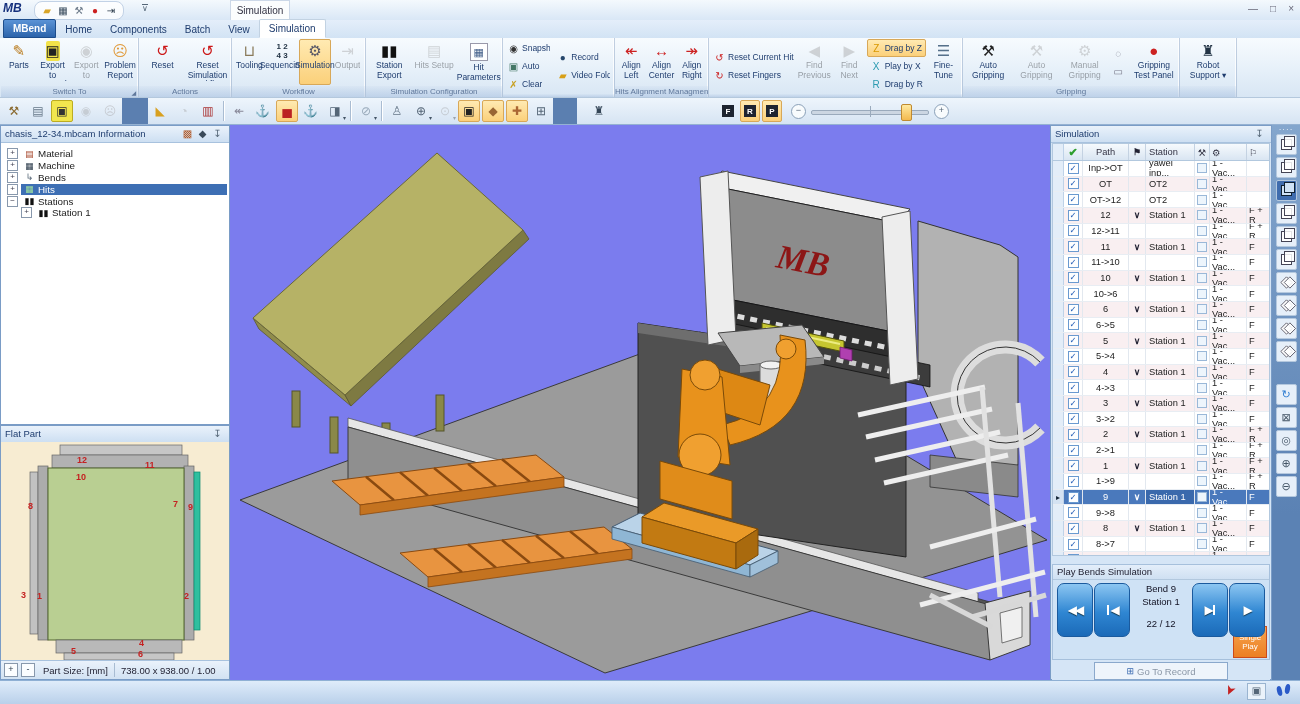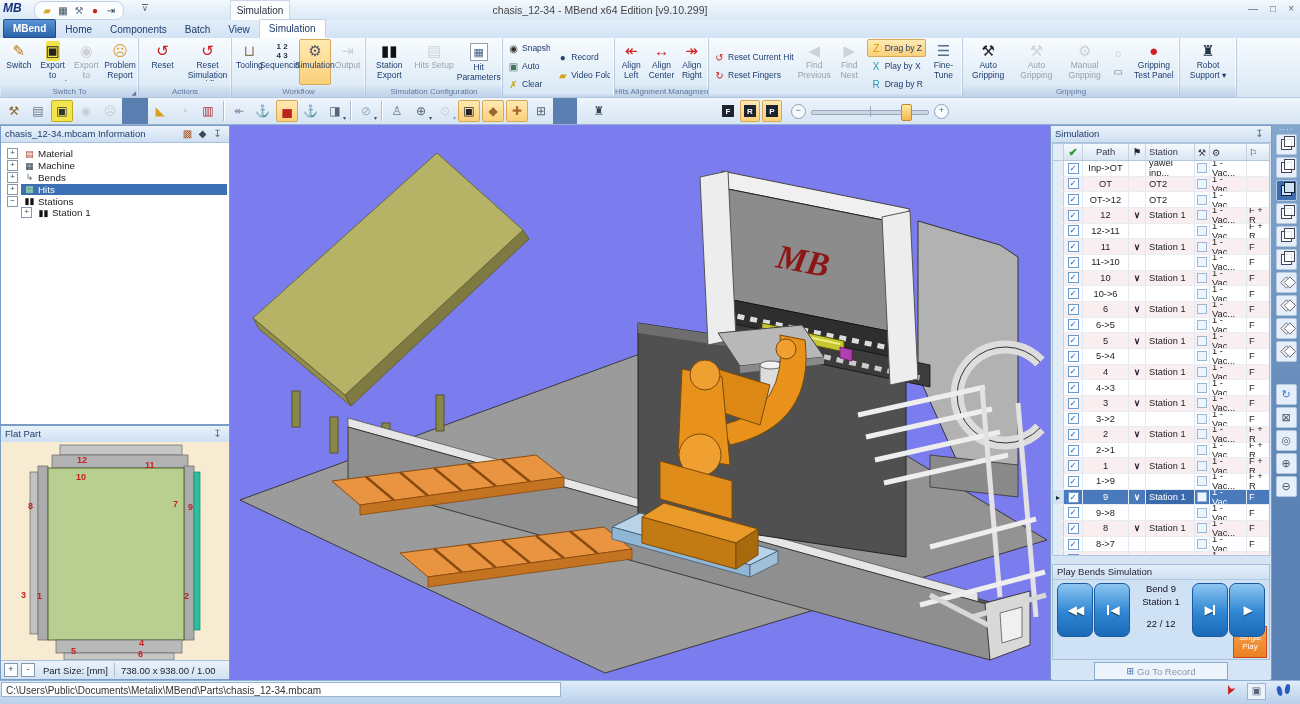--- a/index.html
+++ b/index.html
@@ -138,21 +138,20 @@
   <span id="app-logo">MB</span>
   <span id="qat">
         <span class="qat-i" style="color: rgb(217, 166, 42);">▰</span>
         <span class="qat-i" style="color: rgb(55, 74, 92);">▦</span>
         <span class="qat-i" style="color: rgb(106, 120, 136);">⚒</span>
         <span class="qat-i" style="color: rgb(204, 32, 32);">●</span>
         <span class="qat-i" style="color: rgb(42, 58, 74);">⇥</span>
       </span>
   <span id="qat-more">∨</span>
   <span id="ctx-tab">Simulation</span>
-  <span id="win-title">chasis_12-34 - MBend x64 Edition [v9.10.299]</span>
   <span id="win-controls">
     <span>—</span>
     <span>□</span>
     <span>×</span>
   </span>
 </div>
 
 <div id="tabrow">
       <div class="tab app">MBend</div>
       <div class="tab">Home</div>
@@ -160,21 +159,21 @@
       <div class="tab">Batch</div>
       <div class="tab">View</div>
       <div class="tab active">Simulation</div>
     </div>
 
 <div id="ribbon">
       <div class="rb-group">
         <div class="rb-body">
           <div class="rb-big">
             <span class="ic" style="color: rgb(184, 120, 24);">✎</span>
-            <div class="lb">Switch</div>
+            <div class="lb">Parts</div>
           </div>
           <div class="rb-big">
             <span class="ic" style="color: rgb(34, 34, 34); background: rgb(242, 226, 74); border-radius: 2px;">▣</span>
             <div class="lb">Export to cncKad</div>
           </div>
           <div class="rb-big dis">
             <span class="ic" style="color: rgb(154, 168, 184);">◉</span>
             <div class="lb">Export to Weaver</div>
           </div>
           <div class="rb-big">
@@ -1079,21 +1078,20 @@
       </div>
       <div class="vs-i">
         <span style="color: rgb(68, 85, 102);">⊕</span>
       </div>
       <div class="vs-i">
         <span style="color: rgb(68, 85, 102);">⊖</span>
       </div>
     </div>
 
 <div id="statusbar">
-  <div id="status-path">C:\Users\Public\Documents\Metalix\MBend\Parts\chasis_12-34.mbcam</div>
   <span id="hand-icon">➤</span>
   <span id="disk-box">▣</span>
   <span id="footprints">
         <i></i>
         <i></i>
       </span>
 </div>
 
 </div>
 

